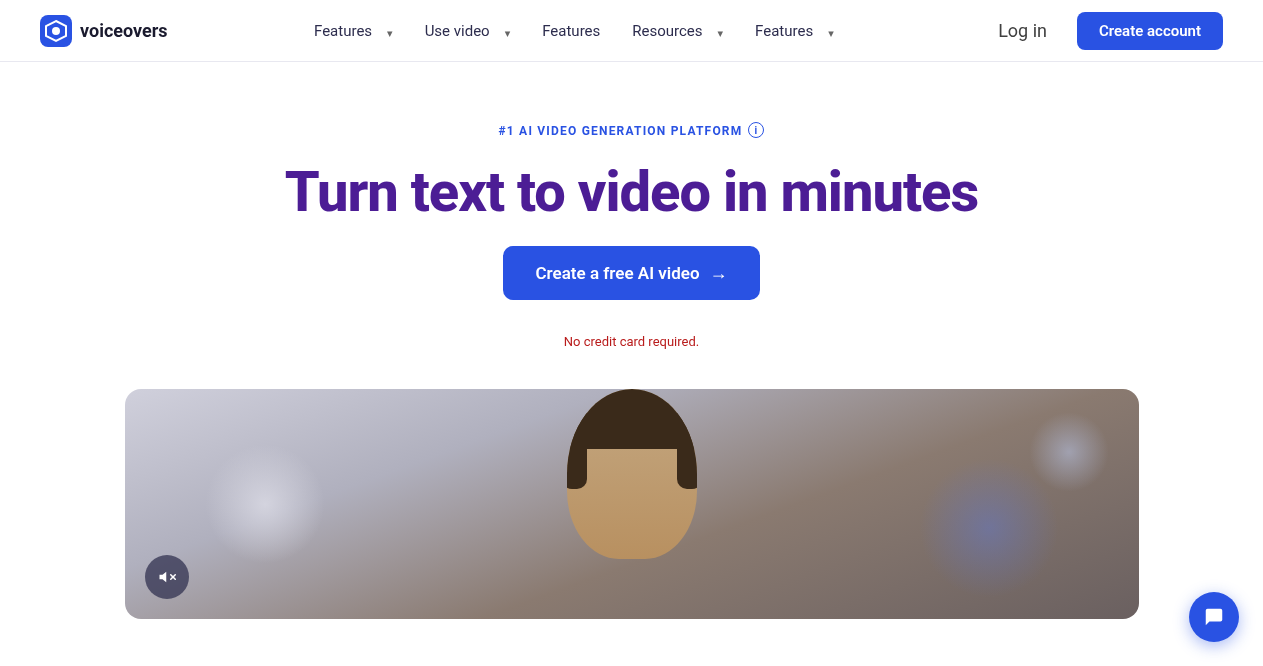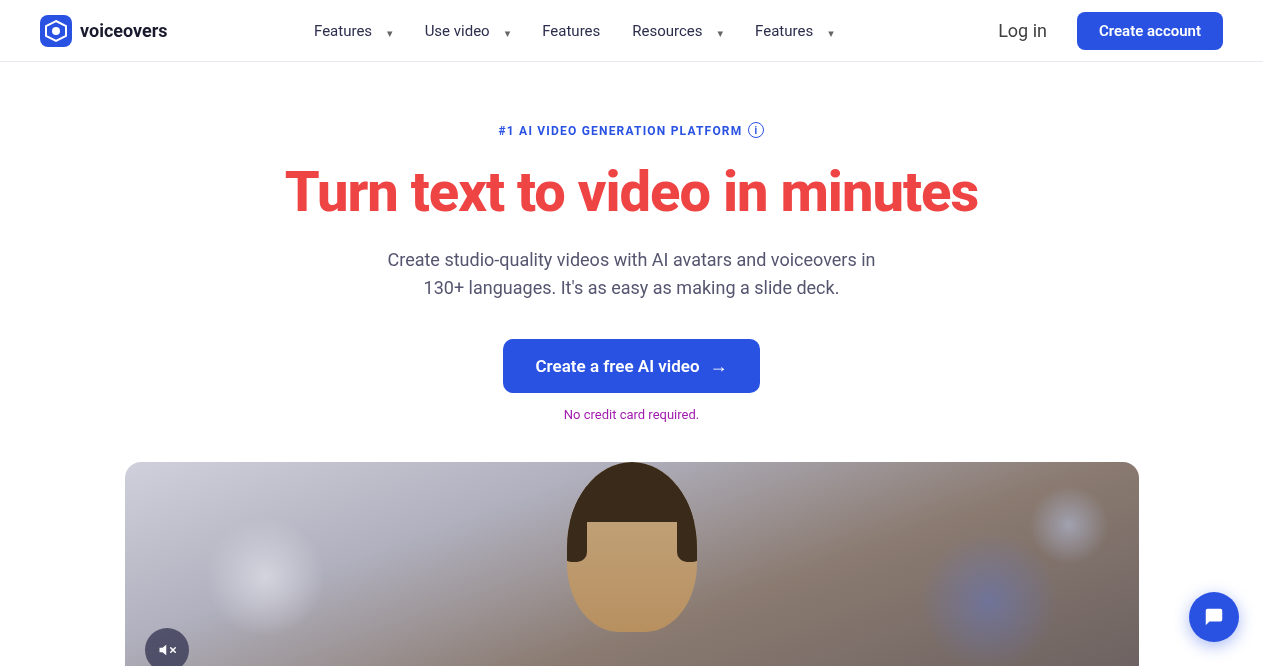--- a/index.html
+++ b/index.html
@@ -46,35 +46,35 @@
       font-size: 12px; font-weight: 700; letter-spacing: 1.2px;
       color: #2952e3; margin-bottom: 24px;
     }
     .hero-badge .info-icon {
       width: 16px; height: 16px; border-radius: 50%; border: 1.5px solid #2952e3;
       display: flex; align-items: center; justify-content: center;
       font-size: 10px; font-weight: 700; color: #2952e3; flex-shrink: 0;
     }
     .hero-title {
       font-size: 56px; font-weight: 800; line-height: 1.1;
-      color: #ef4444; margin-bottom: 22px;
+      color: #4c1d95; margin-bottom: 22px;
       letter-spacing: -1px;
     }
     .hero-subtitle {
       font-size: 18px; color: #555570; line-height: 1.6;
       max-width: 520px; margin-bottom: 36px;
     }
     .btn-cta {
       display: inline-flex; align-items: center; gap: 10px;
       padding: 16px 32px; font-size: 17px; font-weight: 600;
       background: #2952e3; color: #fff; border: none; border-radius: 10px;
       cursor: pointer; font-family: inherit; margin-bottom: 14px;
     }
     .btn-cta .arrow { font-size: 18px; }
-    .hero-note { font-size: 13px; color: #a21caf; margin-bottom: 40px; }
+    .hero-note { font-size: 13px; color: #b91c1c; margin-bottom: 40px; margin-top: 20px; }
 
     
     .video-wrapper {
       width: 1014px; max-width: calc(100vw - 40px);
       margin: 0 auto;
       border-radius: 16px; overflow: hidden;
       position: relative;
       height: 230px;
       background: linear-gradient(160deg, #d0d0dc 0%, #b0b0be 30%, #8a7a70 60%, #6a6060 100%);
     }
@@ -178,21 +178,20 @@
     <button class="btn-create-account">Create account</button>
   </div>
 </nav>
 
 <section class="hero">
   <div class="hero-badge">
     <span>#1 AI VIDEO GENERATION PLATFORM</span>
     <div class="info-icon">i</div>
   </div>
   <h1 class="hero-title">Turn text to video in minutes</h1>
-  <p class="hero-subtitle">Create studio-quality videos with AI avatars and voiceovers in 130+ languages. It's as easy as making a slide deck.</p>
   <button class="btn-cta">
     <span>Create a free AI video</span>
     <span class="arrow">→</span>
   </button>
   <p class="hero-note">No credit card required.</p>
 
   <div class="video-wrapper">
     <div class="bg-blur-left"></div>
     <div class="bg-blur-right"></div>
     <div class="bg-blur-right2"></div>

